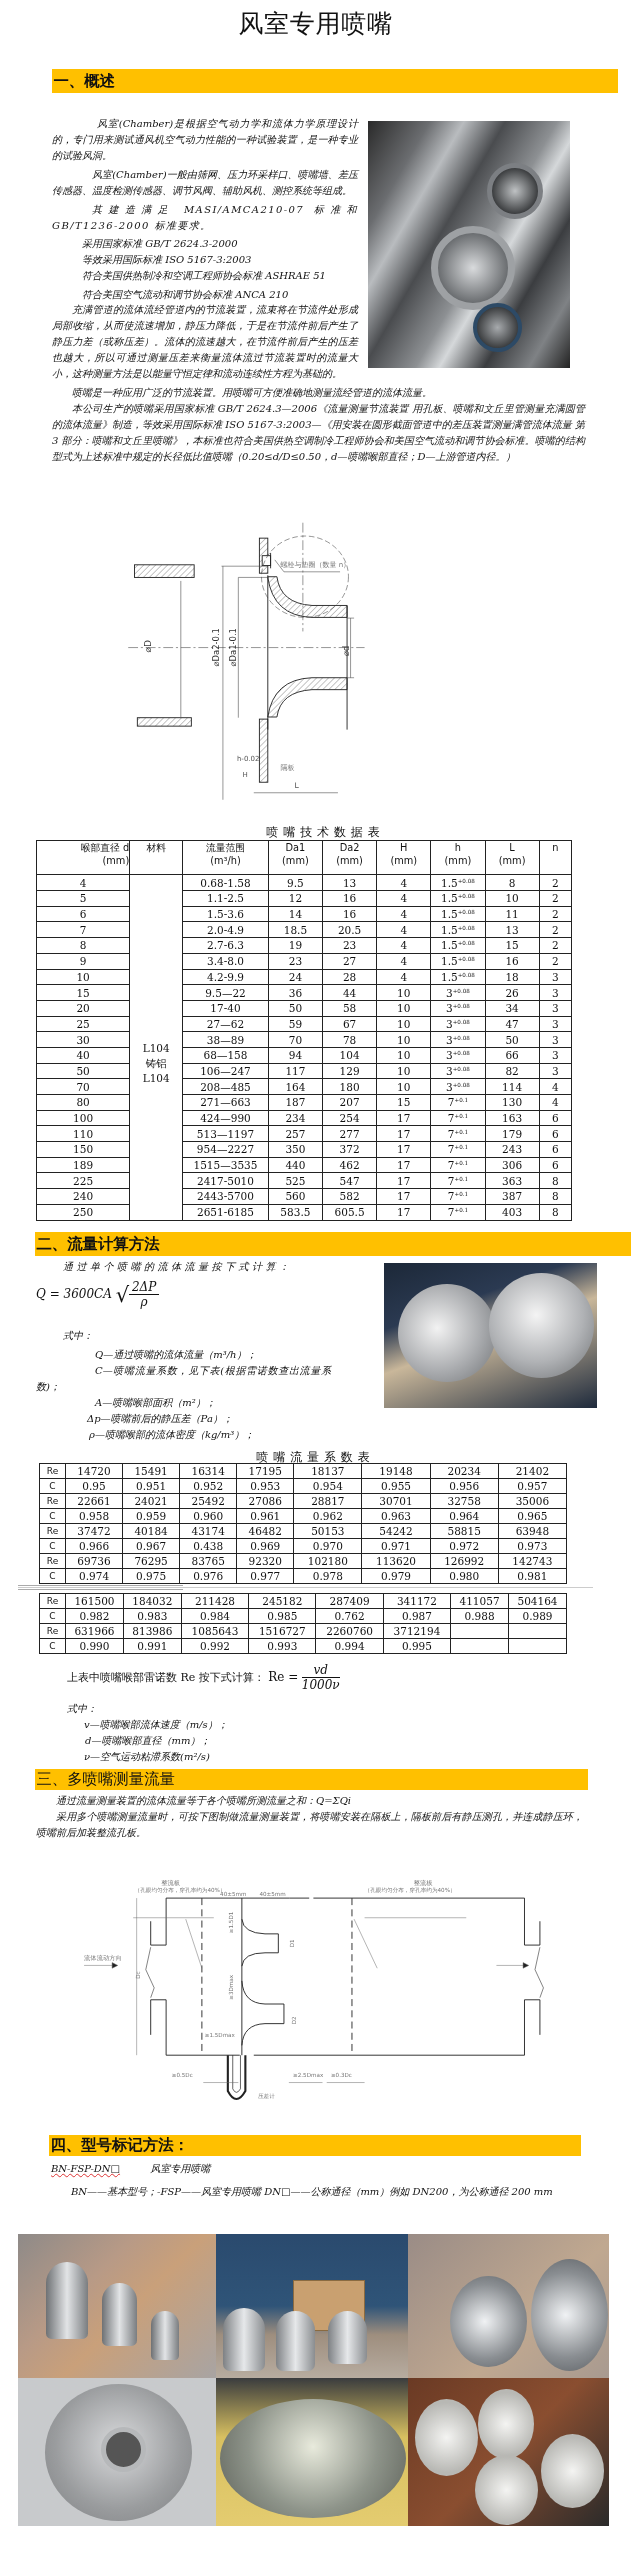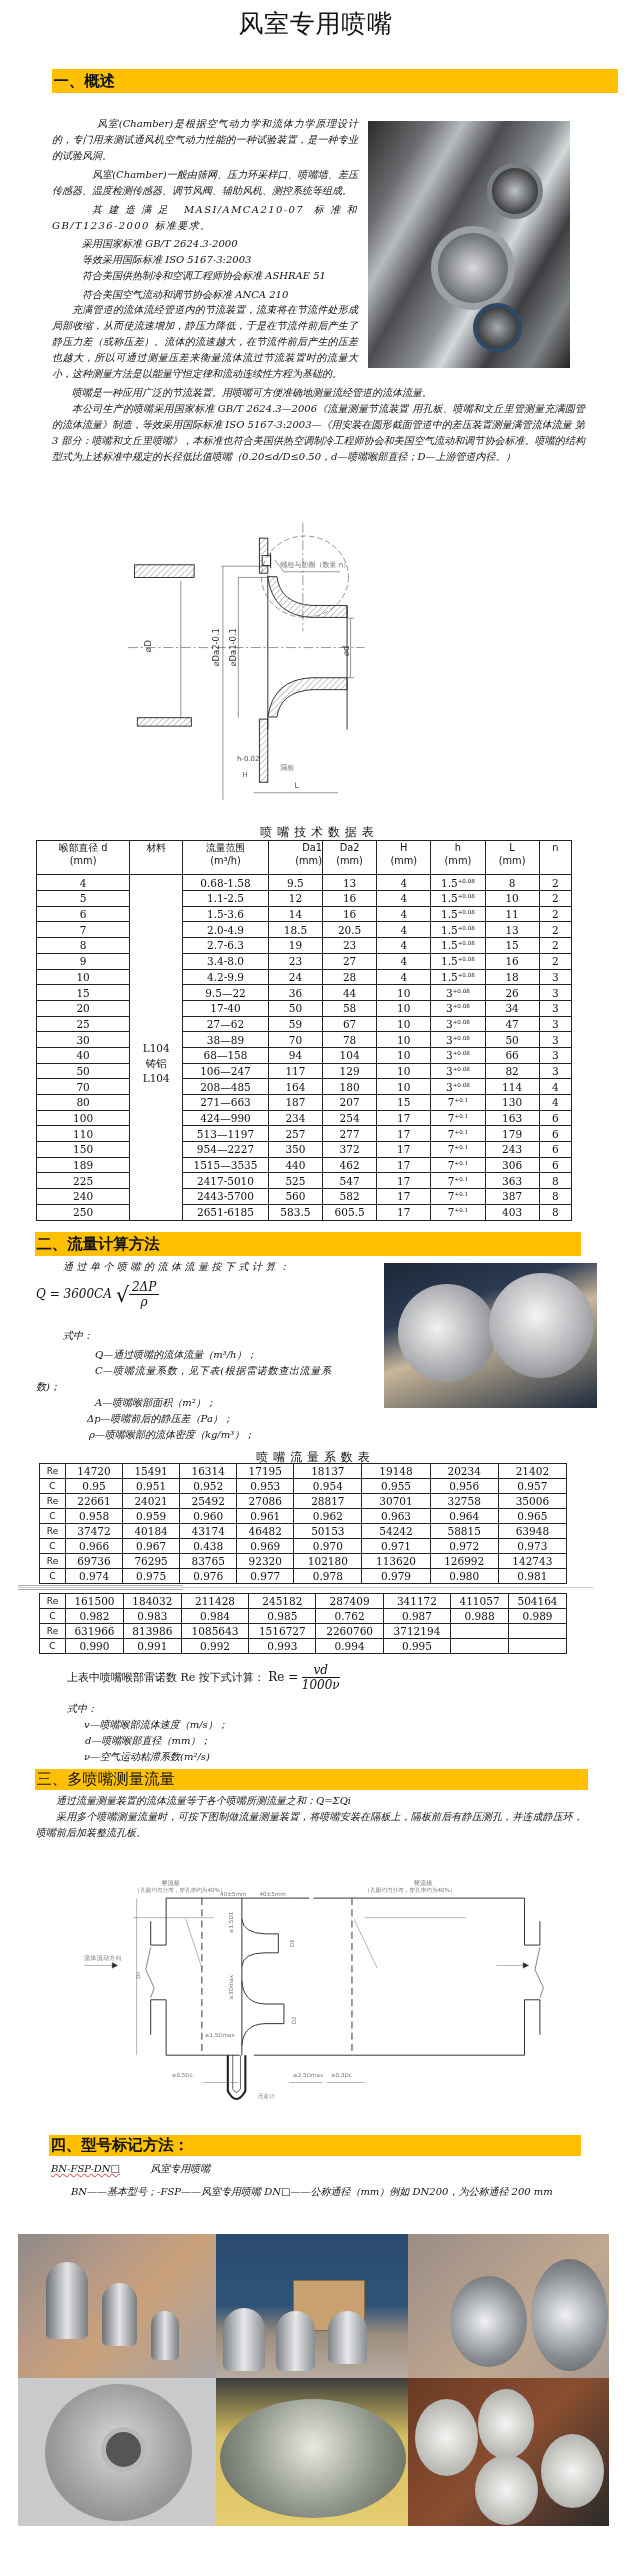--- a/index.html
+++ b/index.html
@@ -100,37 +100,37 @@
   <text x="116" y="190" font-size="13" fill="#333" font-family="DejaVu Sans, sans-serif" transform="rotate(-90 116 190)">⌀D</text>
   <text x="212" y="210" font-size="12" fill="#333" font-family="DejaVu Sans, sans-serif" transform="rotate(-90 212 210)">⌀Da2-0.1</text>
   <text x="236" y="210" font-size="12" fill="#333" font-family="DejaVu Sans, sans-serif" transform="rotate(-90 236 210)">⌀Da1-0.1</text>
   <text x="398" y="195" font-size="12" fill="#333" font-family="DejaVu Sans, sans-serif" transform="rotate(-90 398 195)">⌀d</text>
   <text x="238" y="345" font-size="10" fill="#555" font-family="DejaVu Sans, sans-serif">h-0.02</text>
   <text x="246" y="368" font-size="10" fill="#555" font-family="DejaVu Sans, sans-serif">H</text>
   <text x="300" y="357" font-size="10" fill="#777" font-family="DejaVu Sans, sans-serif">隔板</text>
   <text x="320" y="383" font-size="11" fill="#555" font-family="DejaVu Sans, sans-serif">L</text>
 </svg>
 
-<div class="abs tcap" style="left:46px; top:824px; width:547px;">喷嘴技术数据表</div>
+<div class="abs tcap" style="left:52px; top:824px; width:547px;">喷嘴技术数据表</div>
 <table class="abs spec" id="spec" style="left:36px; top:840px; width:536px;">
   <thead>
     <tr id="spec-head">
-        <th style="width: 73px;">
+        <th style="width: 73px; text-align: right;">
           <div>喉部直径 d</div>
           <div>(mm)</div>
         </th>
         <th style="width: 41px;">
           <div>材料</div>
           <div></div>
         </th>
         <th style="width: 67px;">
           <div>流量范围</div>
           <div>(m³/h)</div>
         </th>
-        <th style="width: 42px; text-align: right;">
+        <th style="width: 42px;">
           <div>Da1</div>
           <div>(mm)</div>
         </th>
         <th style="width: 42px;">
           <div>Da2</div>
           <div>(mm)</div>
         </th>
         <th style="width: 42px;">
           <div>H</div>
           <div>(mm)</div>
@@ -371,21 +371,21 @@
         <td>583.5</td>
         <td>605.5</td>
         <td>17</td>
         <td><span>7</span><sup>+0.1</sup></td>
         <td>403</td>
         <td>8</td>
       </tr>
     </tbody>
 </table>
 
-<div class="abs bar" style="left:35px; width:546px; top:1232px;">二、流量计算方法</div>
+<div class="abs bar" style="left:35px; width:597px; top:1232px;">二、流量计算方法</div>
 
 <div class="abs p" style="left:63px; top:1259px; width:281px; letter-spacing:3.5px;">通过单个喷嘴的流体流量按下式计算：</div>
 <div class="abs" style="left:36px; top:1280px; font-family:'DejaVu Serif',serif; font-size:12px; font-style:italic;">
   <span>Q = 3600CA</span>
   <span style="font-size:21px;font-style:normal;vertical-align:-4.2px;">√</span><span class="frac"><span class="num">2ΔP</span><span>ρ</span></span>
 </div>
 <div class="abs p" style="left:63px; top:1328px;">式中：</div>
 <div class="abs p" style="left:36px; top:1347px; width:295px;">
   <div style="padding-left:59px;">Q—通过喷嘴的流体流量（m³/h）；</div>
   <div style="text-indent:59px;">C—喷嘴流量系数，见下表(根据雷诺数查出流量系数)；</div>

